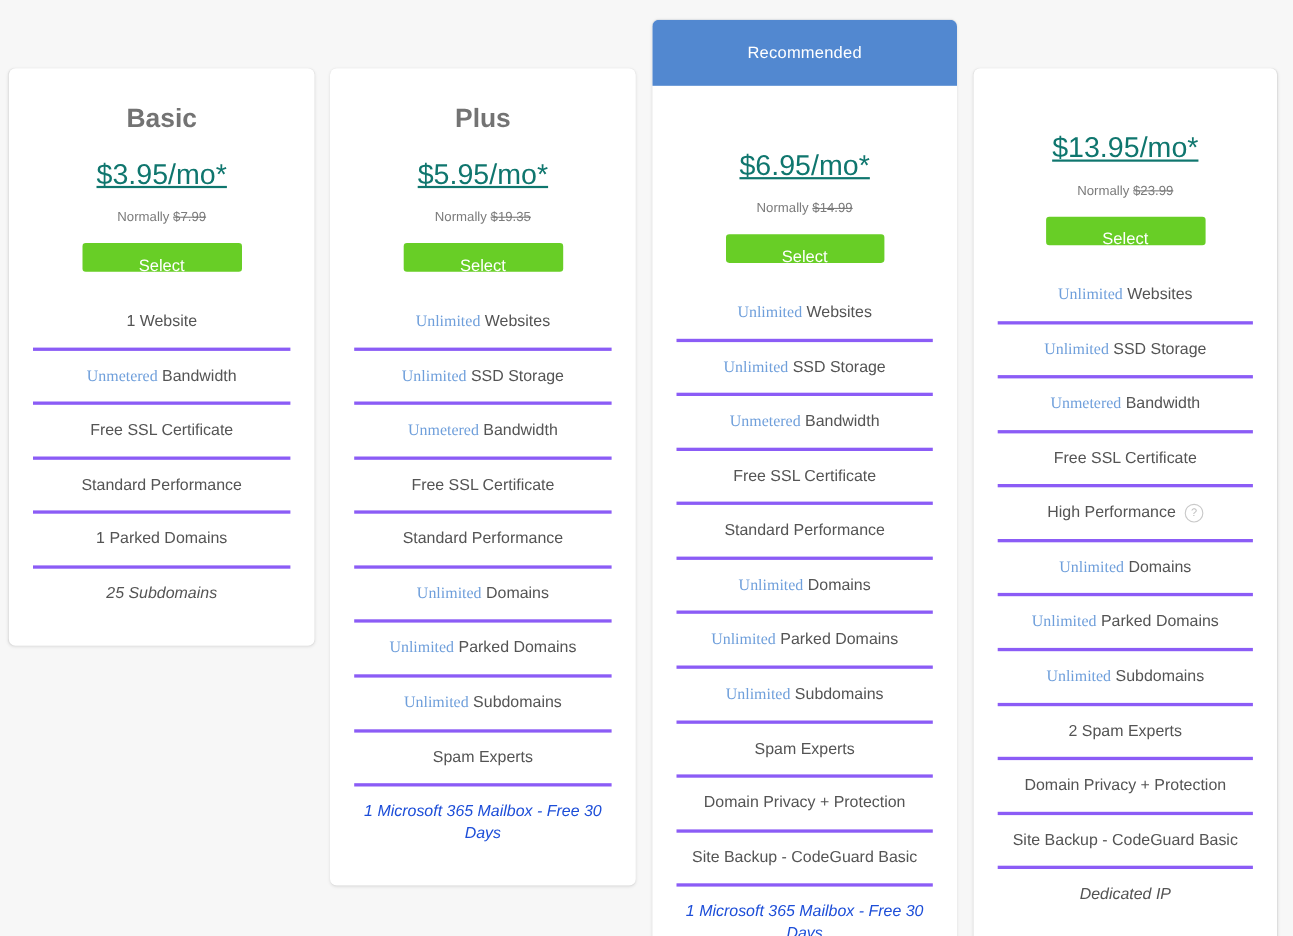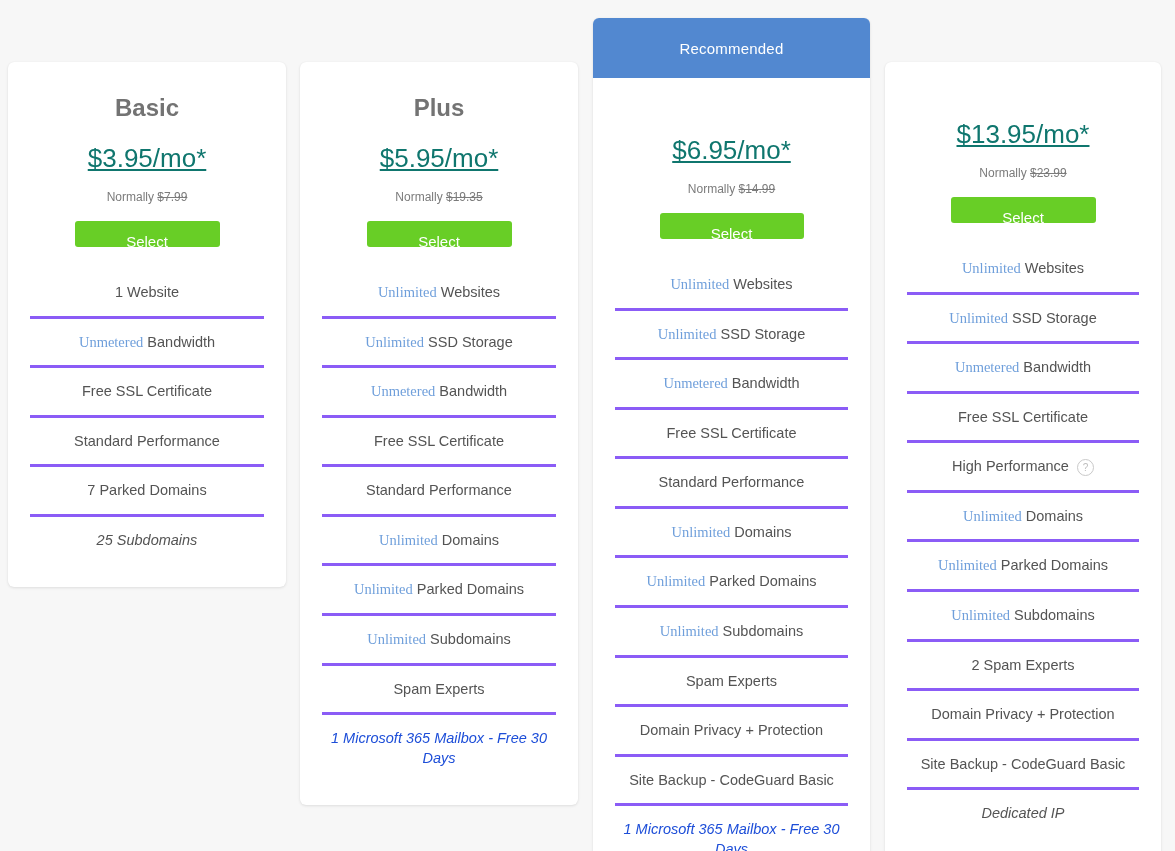--- a/index.html
+++ b/index.html
@@ -141,21 +141,21 @@
         <span>Normally</span>
         <span class="old-price">$7.99</span>
       </div>
       <button class="select-btn">Select</button>
     </div>
     <ul class="features">
         <li><span>1 Website</span></li>
         <li><span class="hl">Unmetered</span><span> Bandwidth</span></li>
         <li><span>Free SSL Certificate</span></li>
         <li><span>Standard Performance</span></li>
-        <li><span>7 Parked Domains</span></li>
+        <li><span>1 Parked Domains</span></li>
         <li><span>25 Subdomains</span></li>
       </ul>
   </div>
 
   <div class="plan plan-plus">
     <div class="plan-head">
       <div class="plan-name">Plus</div>
       <div class="plan-price">$5.95/mo*</div>
       <div class="plan-normally">
         <span>Normally</span>

